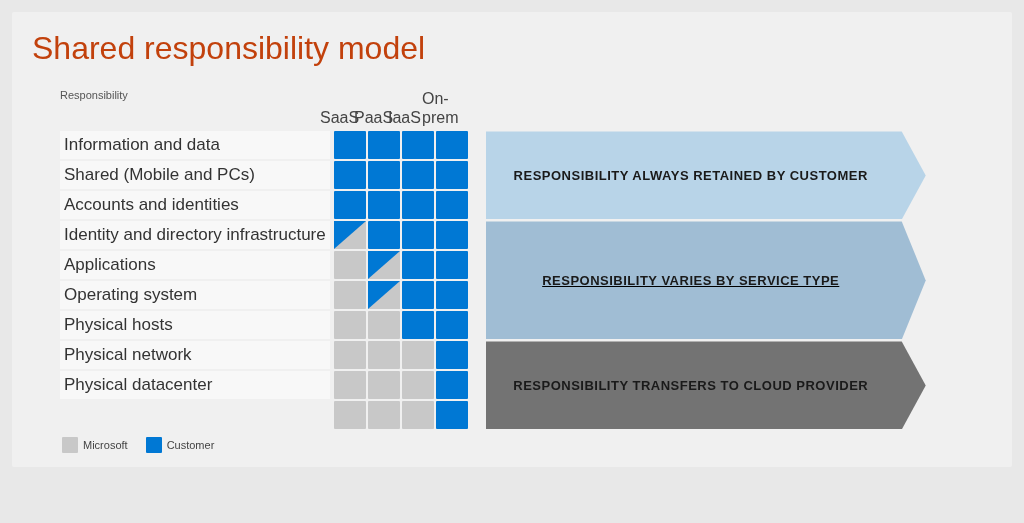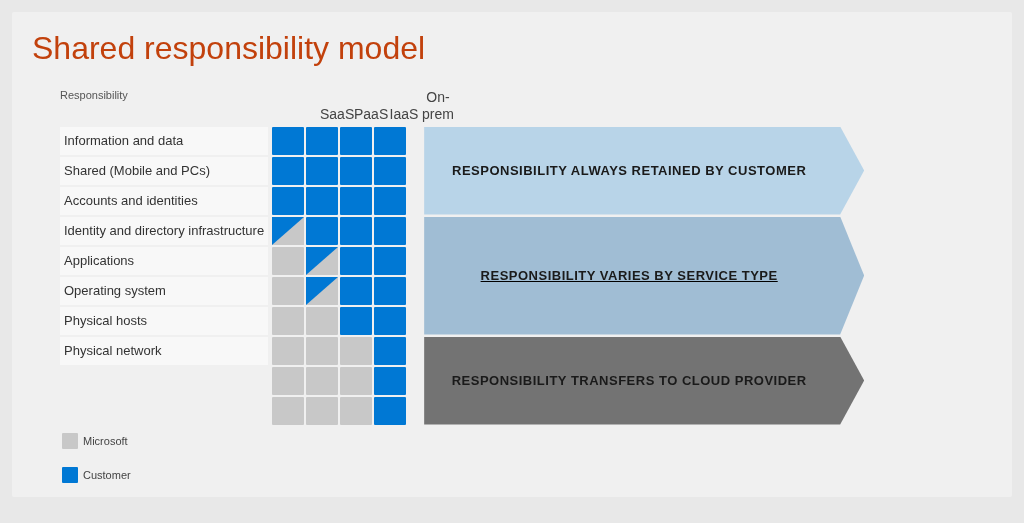--- a/index.html
+++ b/index.html
@@ -42,40 +42,39 @@
     }
     .col-headers {
       display: flex;
       flex-direction: row;
       align-items: flex-end;
       gap: 2px;
       padding-bottom: 2px;
     }
     .col-header {
       width: 32px;
-      text-align: center;
-      font-size: 14px;
+      font-size: 16px;
       color: #444;
       line-height: 1.2;
     }
     .grid-and-arrows {
       display: flex;
       flex-direction: row;
       align-items: stretch;
     }
     .row-label-col {
       display: flex;
       flex-direction: column;
       gap: 2px;
     }
     .row-label {
       height: 28px;
       display: flex;
       align-items: center;
-      font-size: 13px;
+      font-size: 17px;
       color: #333;
       padding: 0 4px;
       background: rgba(255,255,255,0.5);
     }
     .cells-area {
       display: flex;
       flex-direction: column;
       gap: 2px;
       margin-left: 4px;
     }
@@ -159,21 +158,21 @@
       font-weight: 700;
       color: #1a1a1a;
       letter-spacing: 0.5px;
       text-transform: uppercase;
       text-align: center;
       width: 100%;
       padding-right: 20px;
     }
     .legend {
       display: flex;
-      flex-direction: column;
+      flex-direction: row;
       gap: 18px;
       margin-top: 8px;
       padding-left: 2px;
     }
     .legend-item {
       display: flex;
       align-items: center;
       gap: 5px;
       font-size: 11px;
       color: #444;
@@ -208,20 +207,21 @@
       <div style="display:flex;flex-direction:row;">
         <div class="row-label-col" id="row-labels-container">
             <div class="row-label">Information and data</div>
             <div class="row-label">Shared (Mobile and PCs)</div>
             <div class="row-label">Accounts and identities</div>
             <div class="row-label">Identity and directory infrastructure</div>
             <div class="row-label">Applications</div>
             <div class="row-label">Operating system</div>
             <div class="row-label">Physical hosts</div>
             <div class="row-label">Physical network</div>
+            <div class="row-label">Physical datacenter</div>
           </div>
         <div class="cells-area" id="cells-container">
             <div class="row-cells">
               <div class="cell cell-blue"></div>
               <div class="cell cell-blue"></div>
               <div class="cell cell-blue"></div>
               <div class="cell cell-blue"></div>
             </div>
             <div class="row-cells">
               <div class="cell cell-blue"></div>

